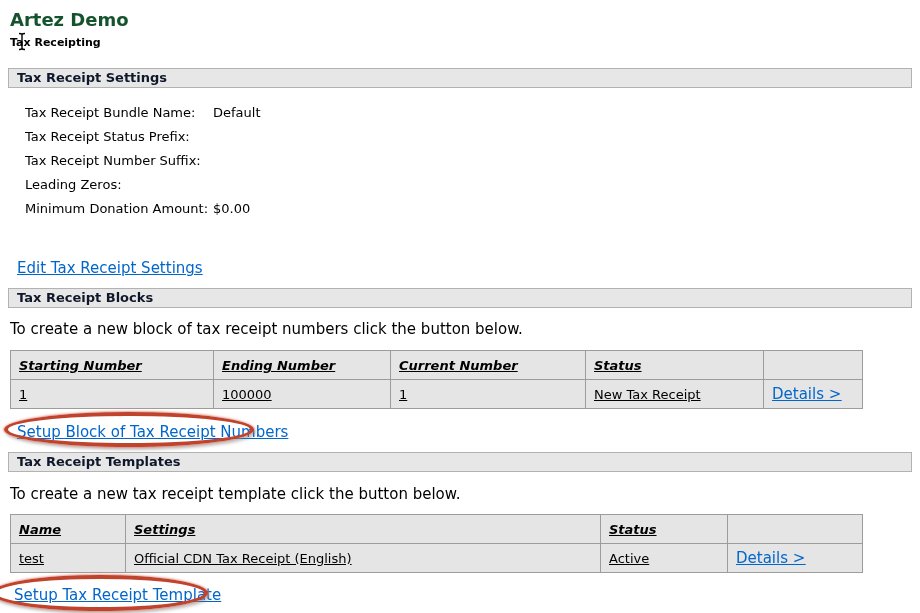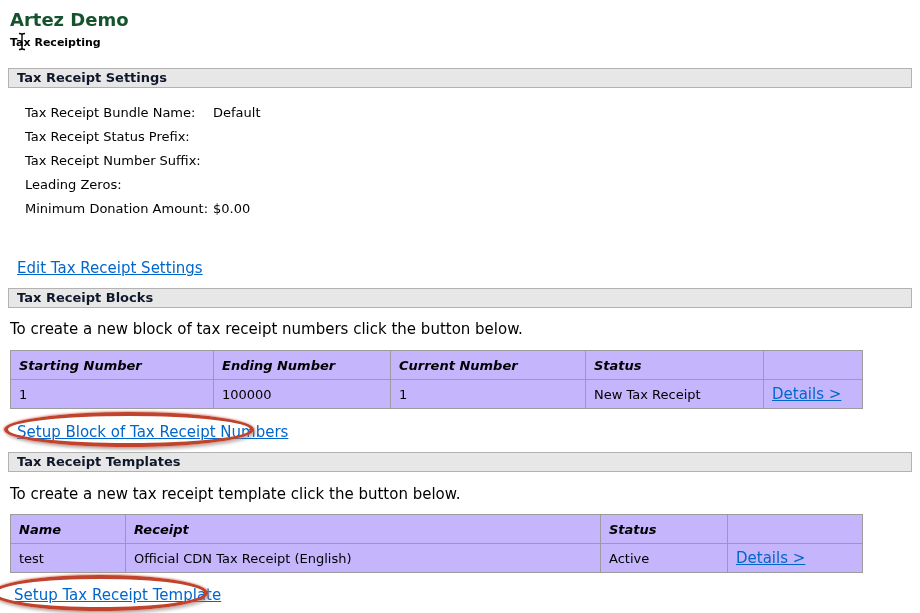--- a/index.html
+++ b/index.html
@@ -50,21 +50,22 @@
     text-decoration: underline;
     font-size: 15px;
     cursor: pointer;
   }
 
   .para { left: 10px; color: #000; font-size: 15px; }
 
   table.data {
     border-collapse: collapse;
     table-layout: fixed;
-    background: #c4b5fd;
+    background: #e5e5e5;
+    text-decoration: underline;
   }
   table.data th, table.data td {
     border: 1px solid #9c9c9c;
     padding: 0 8px;
     height: 29px;
     text-align: left;
     vertical-align: middle;
     font-size: 13px;
     overflow: hidden;
     white-space: nowrap;
@@ -168,21 +169,21 @@
   <table class="abs data" style="left:10px; top:514px; width:852px">
     <colgroup>
       <col style="width:115px">
         <col style="width:475px">
         <col style="width:127px">
         <col style="width:135px">
     </colgroup>
     <thead>
       <tr>
         <th>Name</th>
-        <th>Receipt</th>
+        <th>Settings</th>
         <th>Status</th>
         <th></th>
       </tr>
     </thead>
     <tbody>
       <tr>
         <td>test</td>
         <td>Official CDN Tax Receipt (English)</td>
         <td>Active</td>
         <td><a class="link" href="#">Details &gt;</a></td>

